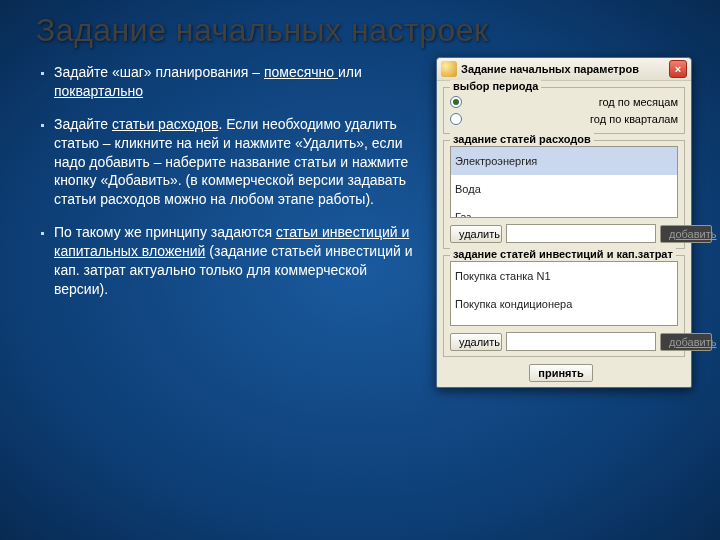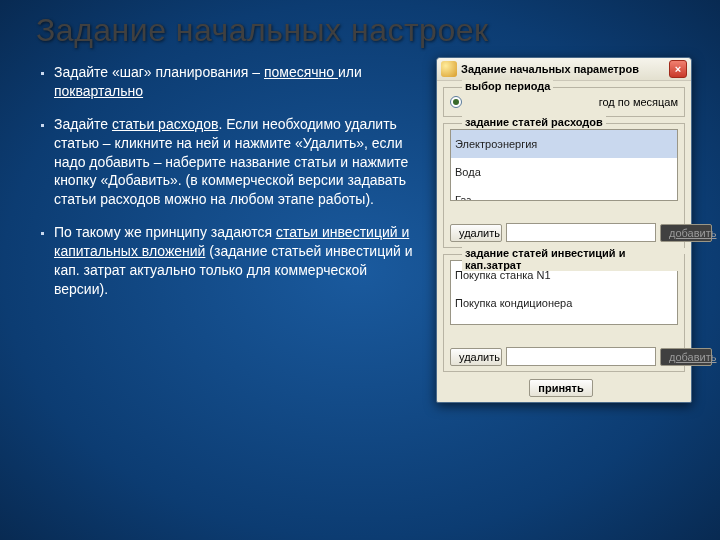--- a/index.html
+++ b/index.html
@@ -77,21 +77,21 @@
   }
   .groupbox {
     border: 1px solid #b8b4a4;
     margin: 6px;
     padding: 5px 6px;
     position: relative;
     background: #ece9d8;
   }
   .groupbox .legend {
     position: absolute;
-    top: -8px; left: 18px;
+    top: -8px; left: 6px;
     background: #ece9d8;
     padding: 0 3px;
     font-weight: bold;
     font-size: 11px;
   }
   .radiogroup { padding-top:6px; }
   .radio-row { display:flex; align-items:center; gap:5px; padding:2px 0 3px 0; cursor:pointer;justify-content:space-between; }
   .radio {
     width:12px; height:12px; border-radius:50%;
     border:1px solid #5a7a9a; background:#fff;
@@ -102,21 +102,21 @@
   }
   .listbox {
     background:#fff; border:1px solid #9a9686;
     max-height:72px; overflow:hidden;
     font-size:11px; color:#222;
   }
   .listbox.tall { height:65px; }
   .list-item { padding:8px 4px; cursor:pointer; }
   .list-item.sel { background:#c9d8ee; }
   .button-row {
-    display:flex; gap:4px; align-items:center; margin-top:22px;
+    display:flex; gap:4px; align-items:center; margin-top:6px;
   }
   .btn {
     background: linear-gradient(#fdfdfd, #e6e3d6);
     border:1px solid #9a9686;
     border-radius:2px;
     padding:2px 8px;
     font-size:11px;
     cursor:pointer;
     min-width:52px;
     text-align:center;
@@ -166,20 +166,24 @@
           <span>×</span>
         </div>
       </div>
 
       <div class="groupbox radiogroup">
         <div class="legend">выбор периода</div>
         <div class="radio-row">
           <span class="radio checked"></span>
           <span>год по месяцам</span>
         </div>
+        <div class="radio-row">
+          <span class="radio"></span>
+          <span>год по кварталам</span>
+        </div>
       </div>
 
       <div class="groupbox">
         <div class="legend">задание статей расходов</div>
         <div class="listbox">
           <div class="list-item sel">Электроэнергия</div>
           <div class="list-item">Вода</div>
           <div class="list-item">Газ</div>
           <div class="list-item">Командировочные</div>
         </div>

